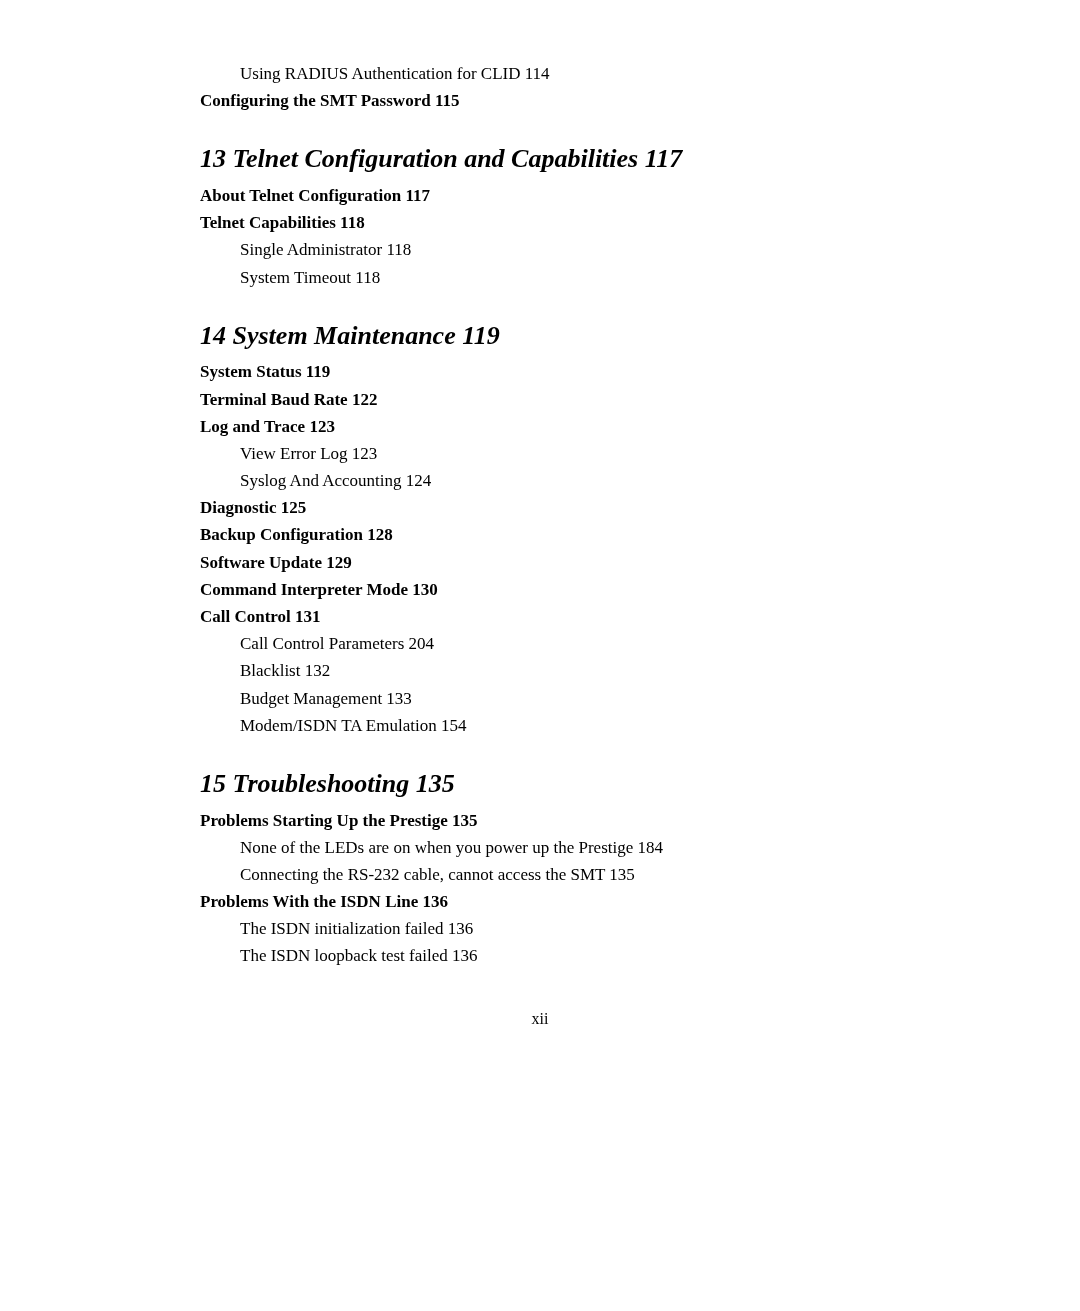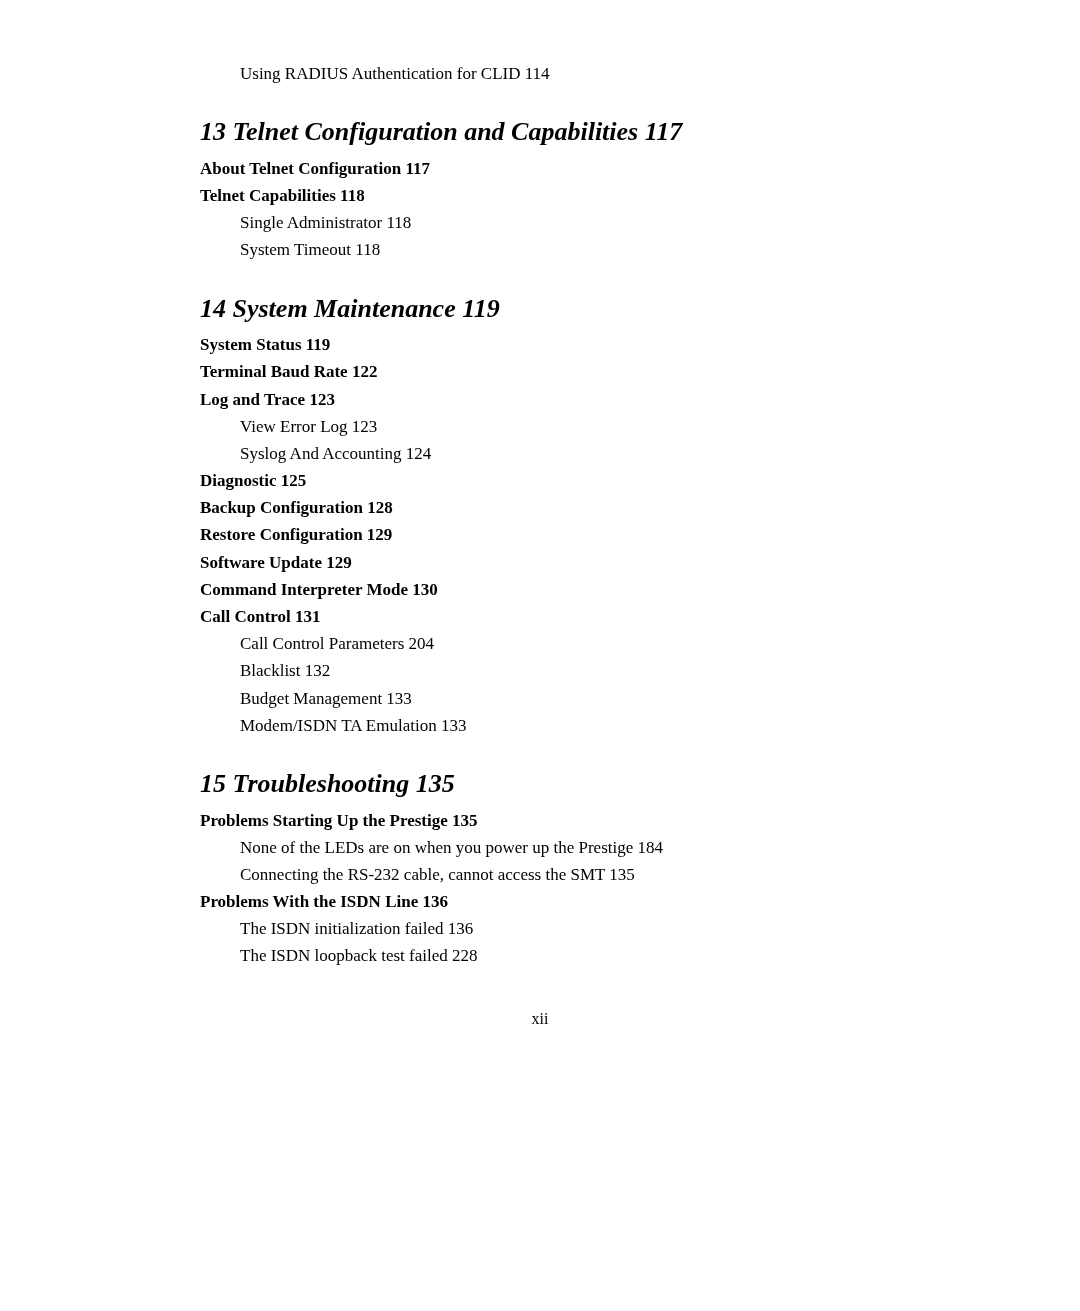--- a/index.html
+++ b/index.html
@@ -56,48 +56,48 @@
       font-size: 16px;
       text-align: center;
       color: #000;
     }
   </style>
 </head>
 <body>
 
 <div class="toc-container">
 <div class="entry sub-item">Using RADIUS Authentication for CLID 114</div>
+    <div class="entry subchapter-bold">Configuring the SMT Password 115</div>
     <div class="spacer-lg"></div>
     <div class="entry chapter-italic">13 Telnet Configuration and Capabilities 117</div>
     <div class="entry subchapter-bold">About Telnet Configuration 117</div>
     <div class="entry subchapter-bold">Telnet Capabilities 118</div>
     <div class="entry sub-item">Single Administrator 118</div>
     <div class="entry sub-item">System Timeout 118</div>
     <div class="spacer-lg"></div>
     <div class="entry chapter-italic">14 System Maintenance 119</div>
     <div class="entry subchapter-bold">System Status 119</div>
     <div class="entry subchapter-bold">Terminal Baud Rate 122</div>
     <div class="entry subchapter-bold">Log and Trace 123</div>
     <div class="entry sub-item">View Error Log 123</div>
     <div class="entry sub-item">Syslog And Accounting 124</div>
     <div class="entry subchapter-bold">Diagnostic 125</div>
     <div class="entry subchapter-bold">Backup Configuration 128</div>
-    <div class="entry subchapter-bold">Restore Configuration 129</div>
     <div class="entry subchapter-bold">Software Update 129</div>
     <div class="entry subchapter-bold">Command Interpreter Mode 130</div>
     <div class="entry subchapter-bold">Call Control 131</div>
     <div class="entry sub-item">Call Control Parameters 204</div>
     <div class="entry sub-item">Blacklist 132</div>
     <div class="entry sub-item">Budget Management 133</div>
-    <div class="entry sub-item">Modem/ISDN TA Emulation 133</div>
+    <div class="entry sub-item">Modem/ISDN TA Emulation 154</div>
     <div class="spacer-lg"></div>
     <div class="entry chapter-italic">15 Troubleshooting 135</div>
     <div class="entry subchapter-bold">Problems Starting Up the Prestige 135</div>
     <div class="entry sub-item">None of the LEDs are on when you power up the Prestige 184</div>
     <div class="entry sub-item">Connecting the RS-232 cable, cannot access the SMT 135</div>
     <div class="entry subchapter-bold">Problems With the ISDN Line 136</div>
     <div class="entry sub-item">The ISDN initialization failed 136</div>
-    <div class="entry sub-item">The ISDN loopback test failed 228</div>
+    <div class="entry sub-item">The ISDN loopback test failed 136</div>
   </div>
 
 <div class="page-number-footer">
   <span>xii</span>
 </div>
 
 </body></html>

